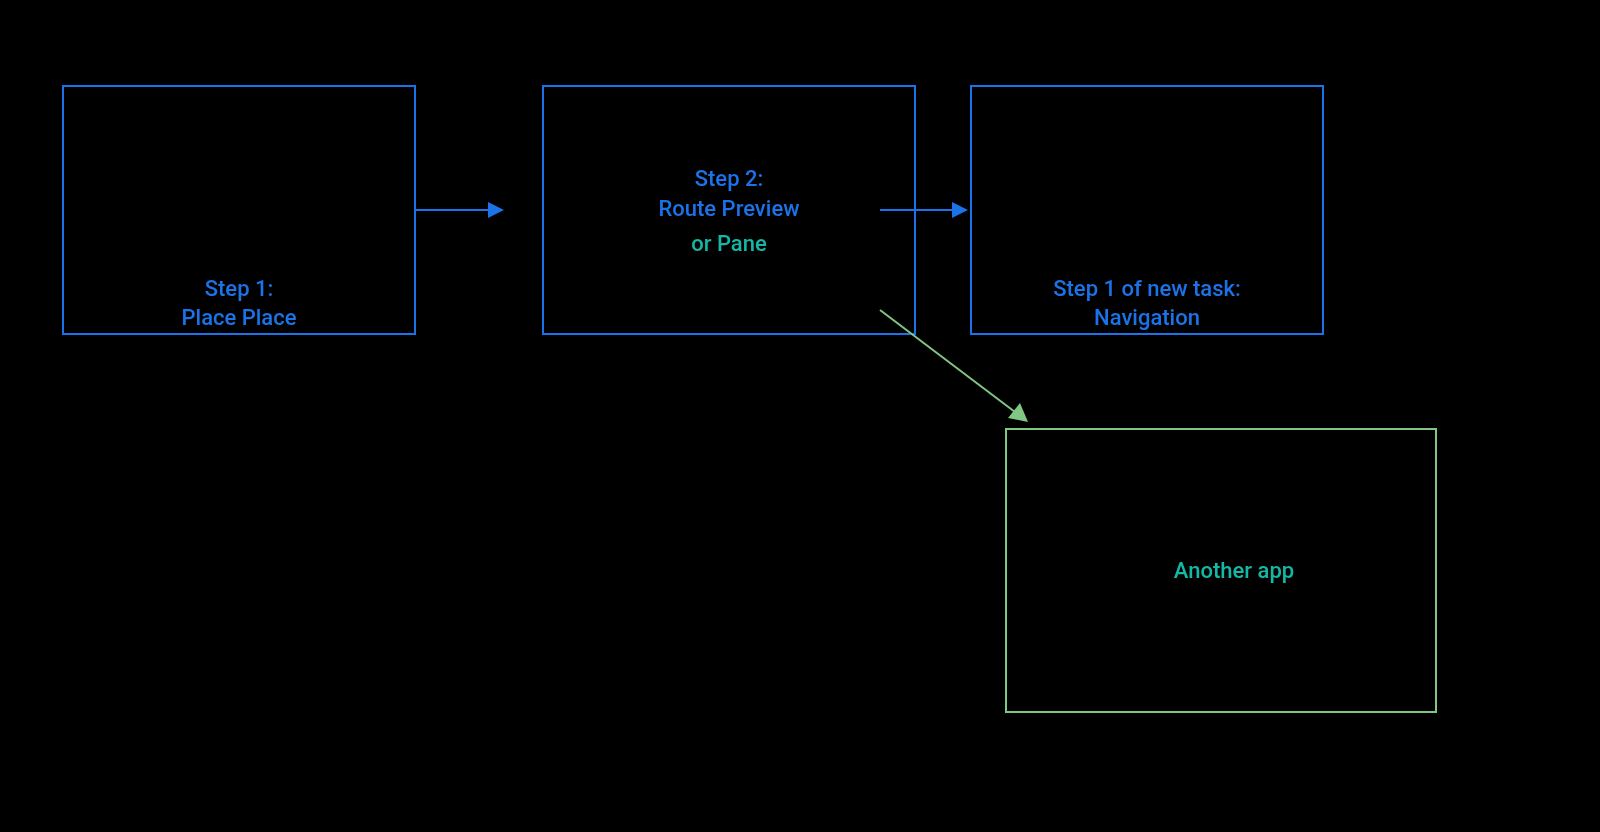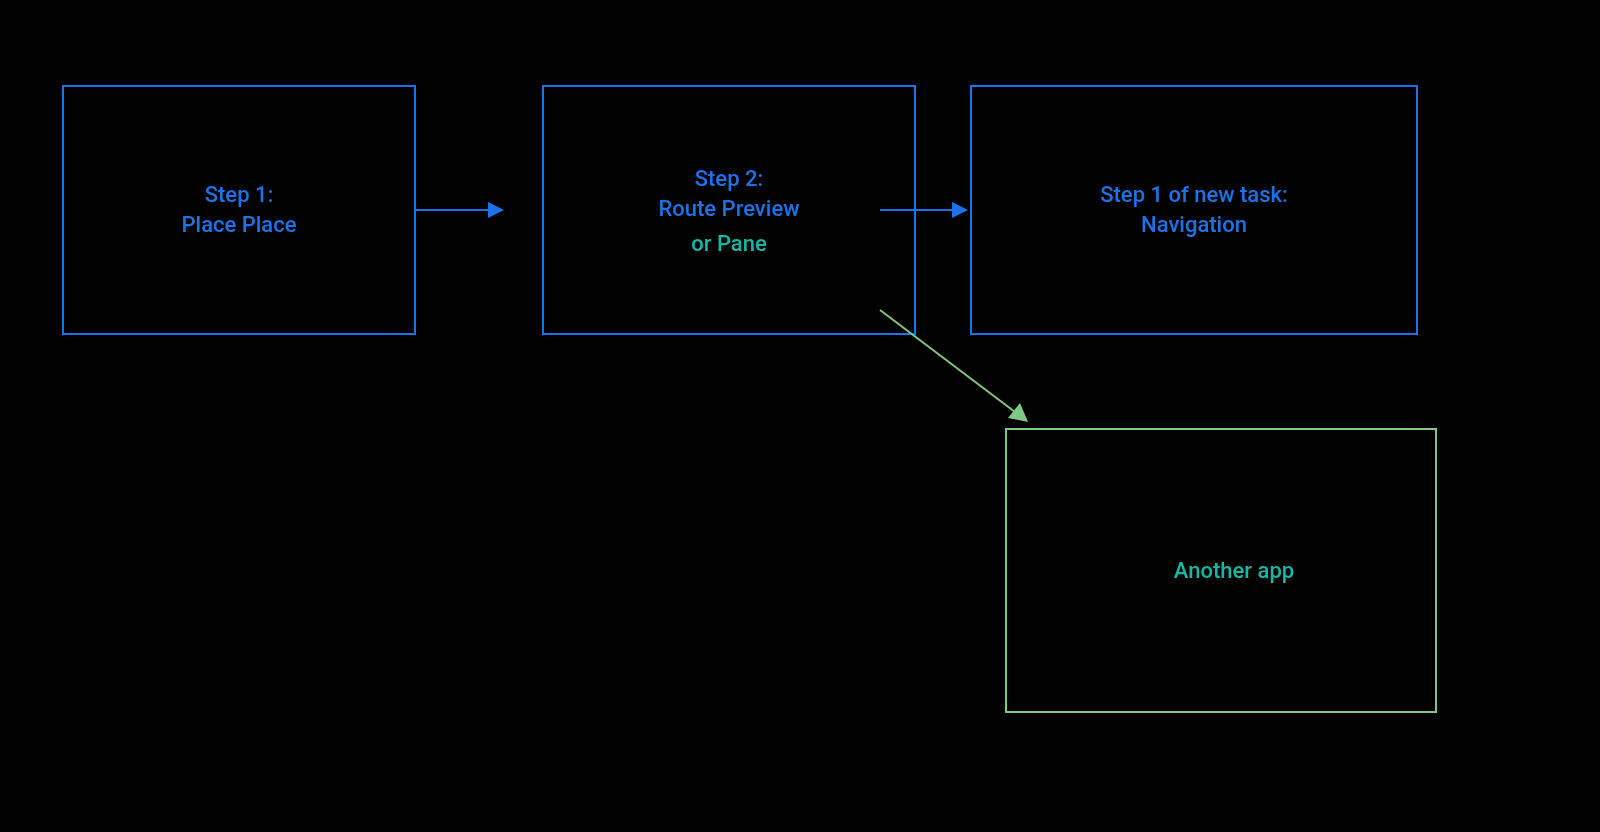--- a/index.html
+++ b/index.html
@@ -46,21 +46,21 @@
     .text-green {
       color: #14b8a6;
     }
     .arrow {
       position: absolute;
     }
   </style>
 </head>
 <body>
 
-<div class="box box-blue" style="left:62px; top:85px; width:354px; height:250px;">
+<div class="box box-blue" style="left:62px; top:85px; width:354px; height:250px;justify-content:flex-end;">
   <div class="box-title text-blue">
     <span>Step 1:</span><br>
     <span>Place Place</span>
   </div>
 </div>
 
 <svg class="arrow" style="left:416px; top:195px; width:90px; height:30px;" viewBox="0 0 90 30">
   <line x1="0" y1="15" x2="72" y2="15" stroke="#1a73e8" stroke-width="2"></line>
   <polygon points="72,7 88,15 72,23" fill="#1a73e8"></polygon>
 </svg>
@@ -71,21 +71,21 @@
     <span>Route Preview</span>
   </div>
   <div class="box-subtitle text-green">or Pane</div>
 </div>
 
 <svg class="arrow" style="left:880px; top:195px; width:90px; height:30px;" viewBox="0 0 90 30">
   <line x1="0" y1="15" x2="72" y2="15" stroke="#1a73e8" stroke-width="2"></line>
   <polygon points="72,7 88,15 72,23" fill="#1a73e8"></polygon>
 </svg>
 
-<div class="box box-blue" style="left:970px; top:85px; width:448px; height:250px;">
+<div class="box box-blue" style="left:970px; top:85px; width:354px; height:250px;justify-content:flex-end;">
   <div class="box-title text-blue">
     <span>Step 1 of new task:</span><br>
     <span>Navigation</span>
   </div>
 </div>
 
 <svg class="arrow" style="left:870px; top:300px; width:180px; height:140px;" viewBox="0 0 180 140">
   <line x1="10" y1="10" x2="145" y2="112" stroke="#81c784" stroke-width="2"></line>
   <polygon points="138,118 158,122 150,103" fill="#81c784"></polygon>
 </svg>

